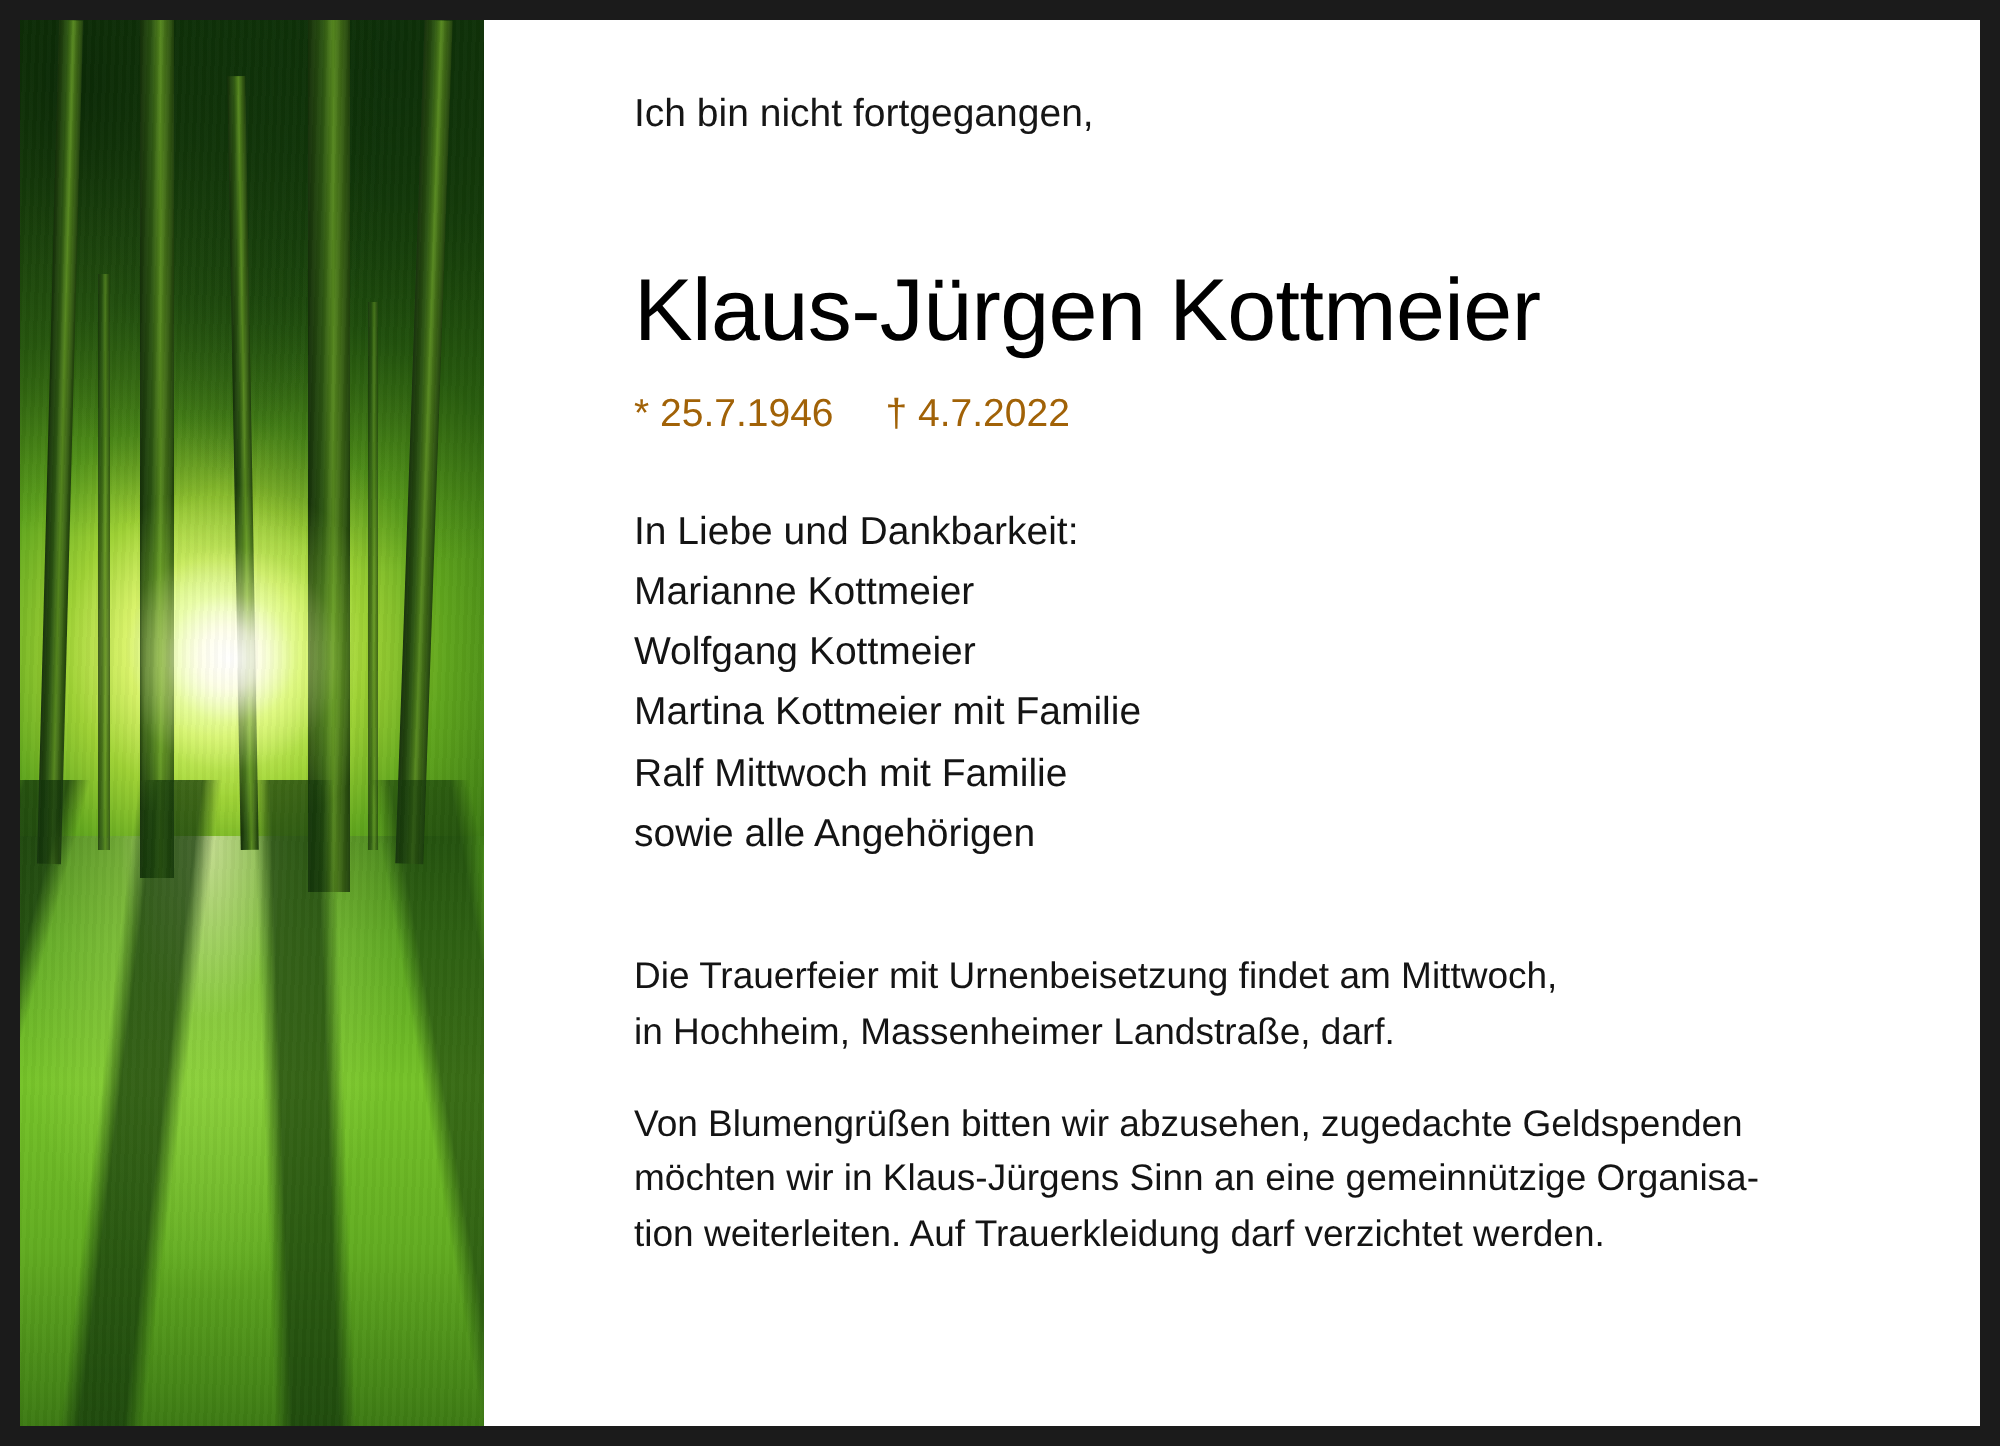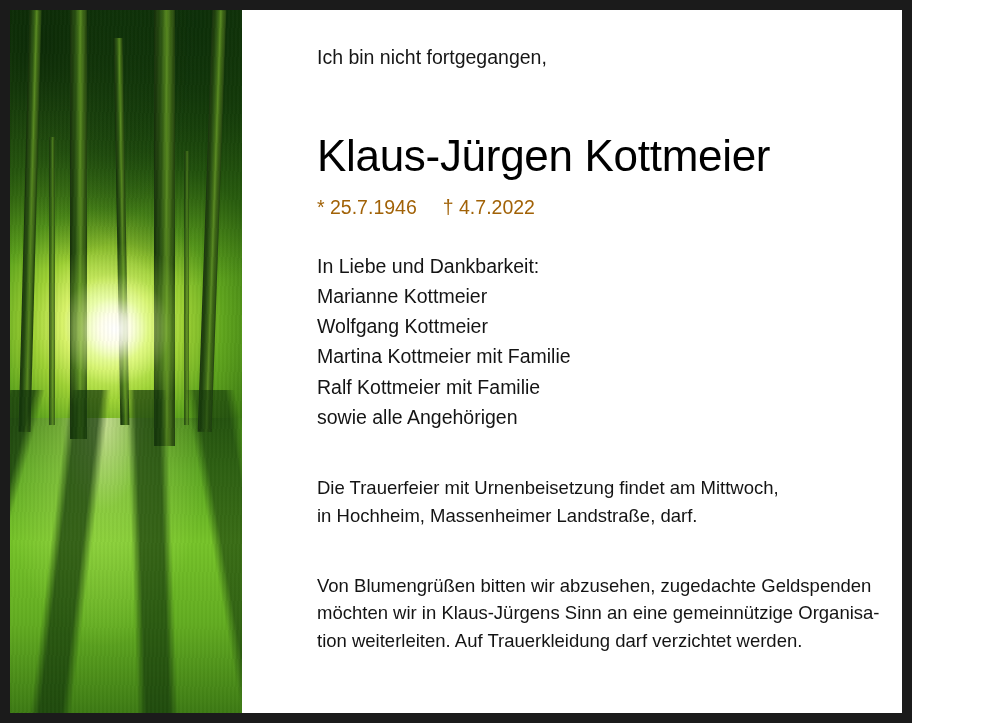--- a/index.html
+++ b/index.html
@@ -10,21 +10,21 @@
   body {
     width: 1000px;
     height: 723px;
     font-family: "Liberation Sans", sans-serif;
     overflow: hidden;
   }
 
   .obituary {
     position: relative;
     box-sizing: border-box;
-    width: 912px;
+    width: 1000px;
     height: 723px;
     background: #ffffff;
     border: 10px solid #1b1b1b;
     display: flex;
     flex-direction: row;
   }
 
   
   .photo-panel {
     position: relative;
@@ -159,21 +159,21 @@
   .family div { white-space: nowrap; }
 
   .ceremony {
     margin-top: 42px;
     font-size: 18.5px;
     line-height: 1.5;
   }
   .ceremony div { white-space: nowrap; }
 
   .donations {
-    margin-top: 42px;
+    margin-top: 18px;
     font-size: 18.5px;
     line-height: 1.5;
   }
   .donations div { white-space: nowrap; }
 </style>
 </head>
 <body>
 
 <div class="obituary">
 
@@ -206,21 +206,21 @@
 
     <div class="dates">
       <span class="birth">* 25.7.1946</span><span class="death">† 4.7.2022</span>
     </div>
 
     <div class="family">
       <div>In Liebe und Dankbarkeit:</div>
       <div>Marianne Kottmeier</div>
       <div>Wolfgang Kottmeier</div>
       <div>Martina Kottmeier mit Familie</div>
-      <div>Ralf Kottmeier mit Familie</div>
+      <div>Ralf Mittwoch mit Familie</div>
       <div>sowie alle Angehörigen</div>
     </div>
 
     <div class="ceremony">
       <div>Die Trauerfeier mit Urnenbeisetzung findet am Mittwoch,</div>
       <div>in Hochheim, Massenheimer Landstraße, darf.</div>
     </div>
 
     <div class="donations">
       <div>Von Blumengrüßen bitten wir abzusehen, zugedachte Geldspenden</div>

